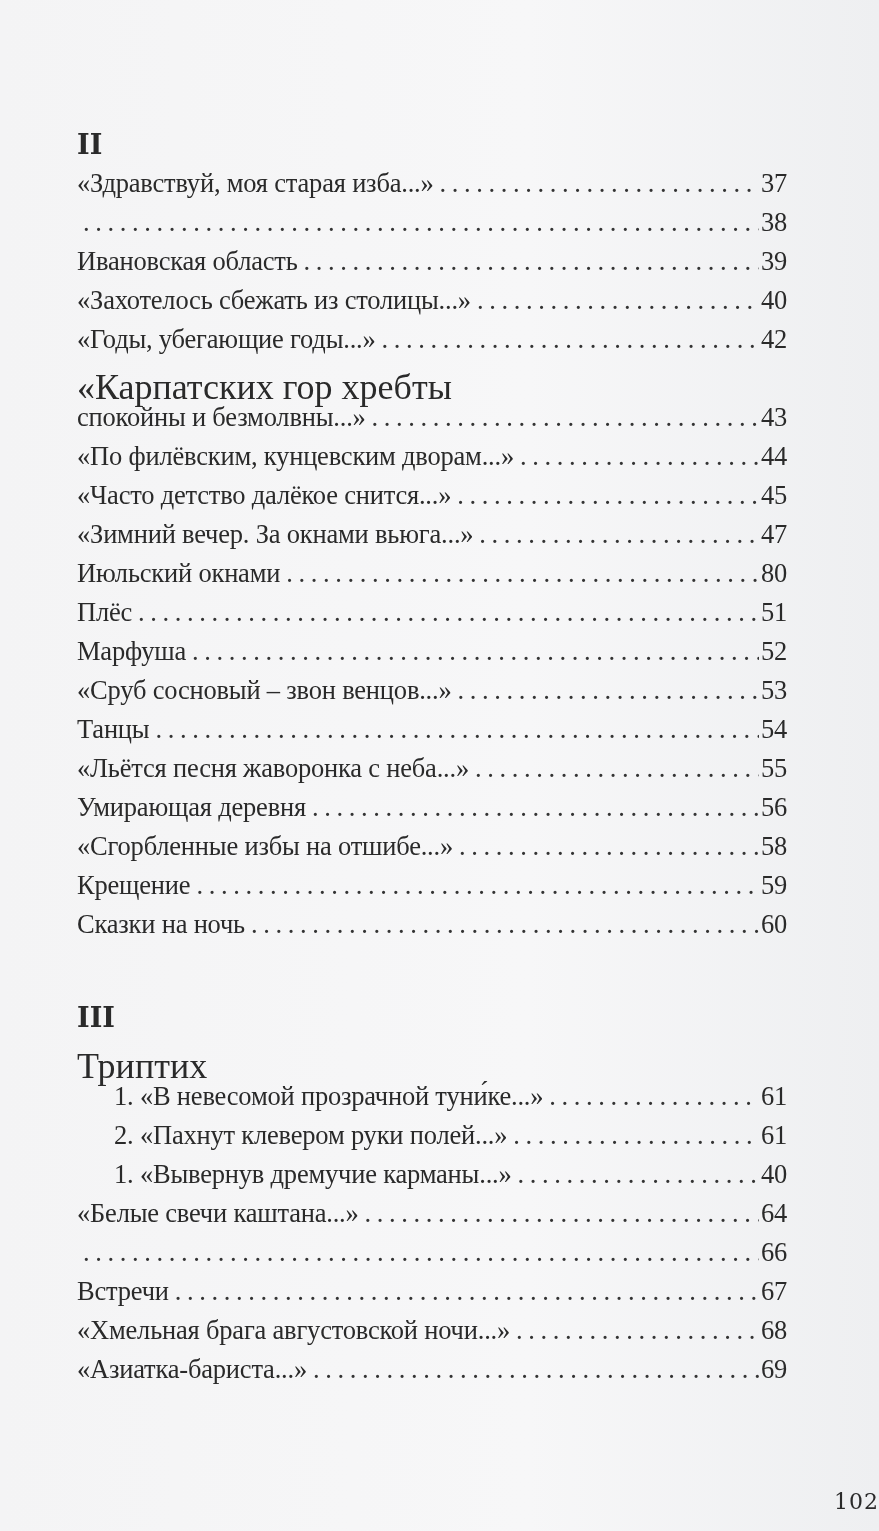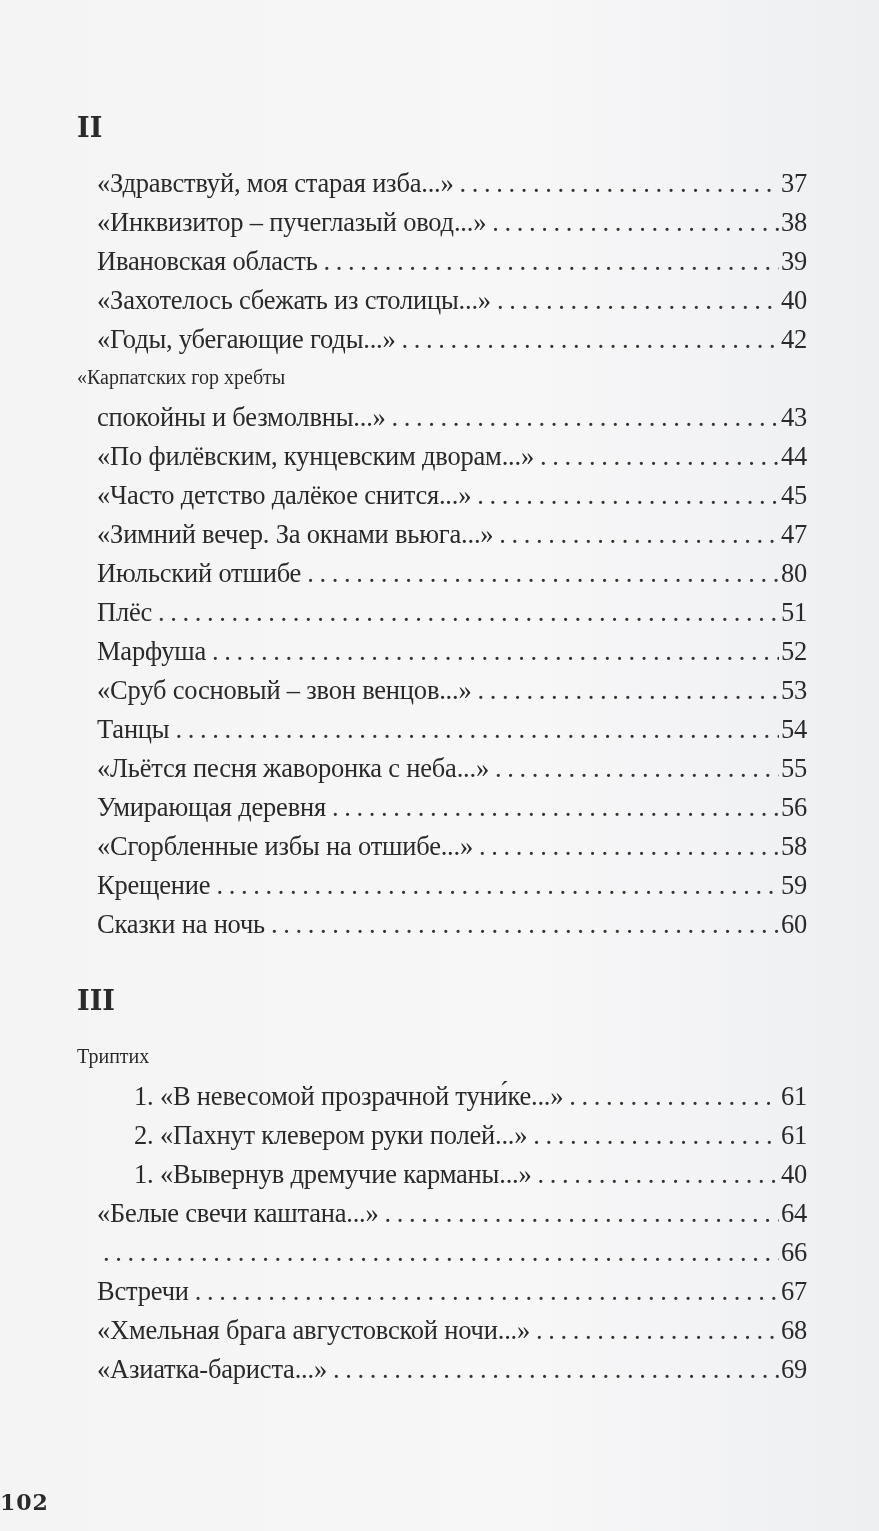--- a/index.html
+++ b/index.html
@@ -6,58 +6,57 @@
   body {
     width: 879px; height: 1531px;
     background: linear-gradient(90deg, #f4f4f5 0%, #f7f7f8 60%, #eeeff1 100%);
     position: relative; overflow: hidden;
     font-family: "DejaVu Serif", "Liberation Serif", serif;
     color: #2a2a2a;
   }
   .page { position: absolute; left: 77px; top: 0; width: 710px; }
   .section-title {
     position: absolute; left: 0;
-    font-family: "DejaVu Serif", serif; font-weight: bold; font-size: 27px;
+    font-family: "DejaVu Serif", serif; font-weight: bold; font-size: 27px; margin-top: 17px;
   }
   .entry {
     position: absolute; left: 0; width: 710px; height: 38px;
     display: flex; align-items: baseline;
     font-family: "Liberation Serif", serif; font-size: 26.5px; letter-spacing: -0.2px;
-    white-space: nowrap; overflow: hidden; margin-left: 20px;
+    white-space: nowrap; overflow: hidden;
   }
   .entry .title { flex: 0 0 auto; }
   .entry .dots {
     flex: 1 1 auto; overflow: hidden; white-space: nowrap; margin: 0 2px 0 6px;
     letter-spacing: 5px; color: #333;
   }
   .entry .dots::before { content: ". . . . . . . . . . . . . . . . . . . . . . . . . . . . . . . . . . . . . . . . . . . . . . . . . . . . . . . . . . . . . . . ."; letter-spacing: 0; word-spacing: -1px; }
   .entry .page-num { flex: 0 0 auto; text-align: right; }
   .entry.indent { left: 37px; width: 673px; }
   .plain {
     position: absolute; left: 0;
-    font-family: "Liberation Serif", serif; font-size: 20px;
+    font-family: "Liberation Serif", serif; font-size: 36px;
   }
   .folio {
-    position: absolute; left: 0; right: 0; top: 1489px; text-align: left;
-    font-family: "DejaVu Serif", serif; font-weight: bold; font-size: 22px; letter-spacing: 1px;
+    position: absolute; left: 0; right: 0; top: 1489px; text-align: right;
+    font-family: "DejaVu Serif", serif; font-weight: normal; font-size: 22px; letter-spacing: 1px;
   }
 </style>
 </head>
 <body>
 
 <div class="page">
   <div class="section-title" style="top:112px">II</div>
 
   <div class="entry" style="top:168px">
       <span class="title">«Здравствуй, моя старая изба...»</span>
       <span class="dots"></span>
       <span class="page-num">37</span>
     </div>
   <div class="entry" style="top:207px">
-      <span class="title">«Инквизитор – пучеглазый овод...»</span>
       <span class="dots"></span>
       <span class="page-num">38</span>
     </div>
   <div class="entry" style="top:246px">
       <span class="title">Ивановская область</span>
       <span class="dots"></span>
       <span class="page-num">39</span>
     </div>
   <div class="entry" style="top:285px">
       <span class="title">«Захотелось сбежать из столицы...»</span>
@@ -84,21 +83,21 @@
       <span class="title">«Часто детство далёкое снится...»</span>
       <span class="dots"></span>
       <span class="page-num">45</span>
     </div>
   <div class="entry" style="top:519px">
       <span class="title">«Зимний вечер. За окнами вьюга...»</span>
       <span class="dots"></span>
       <span class="page-num">47</span>
     </div>
   <div class="entry" style="top:558px">
-      <span class="title">Июльский отшибе</span>
+      <span class="title">Июльский окнами</span>
       <span class="dots"></span>
       <span class="page-num">80</span>
     </div>
   <div class="entry" style="top:597px">
       <span class="title">Плёс</span>
       <span class="dots"></span>
       <span class="page-num">51</span>
     </div>
   <div class="entry" style="top:636px">
       <span class="title">Марфуша</span>

